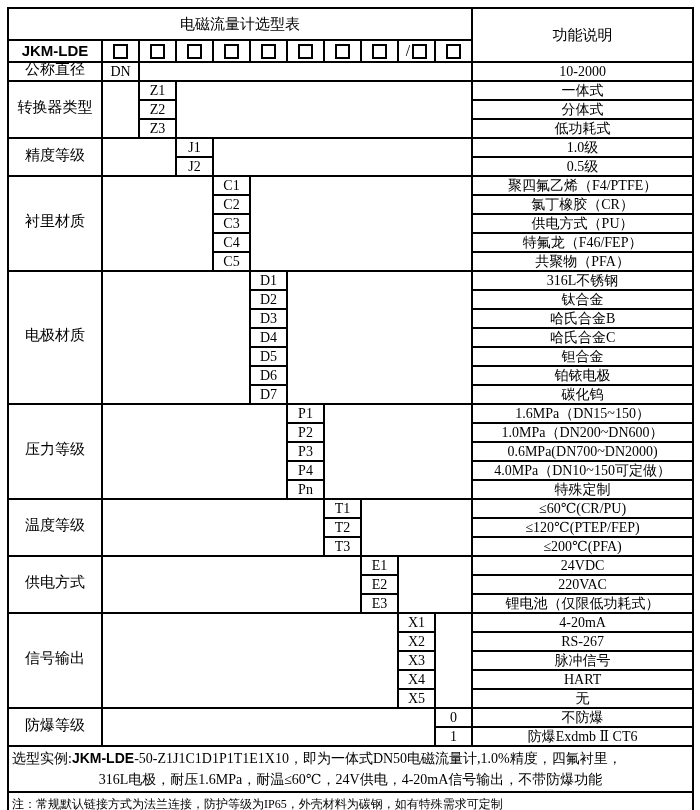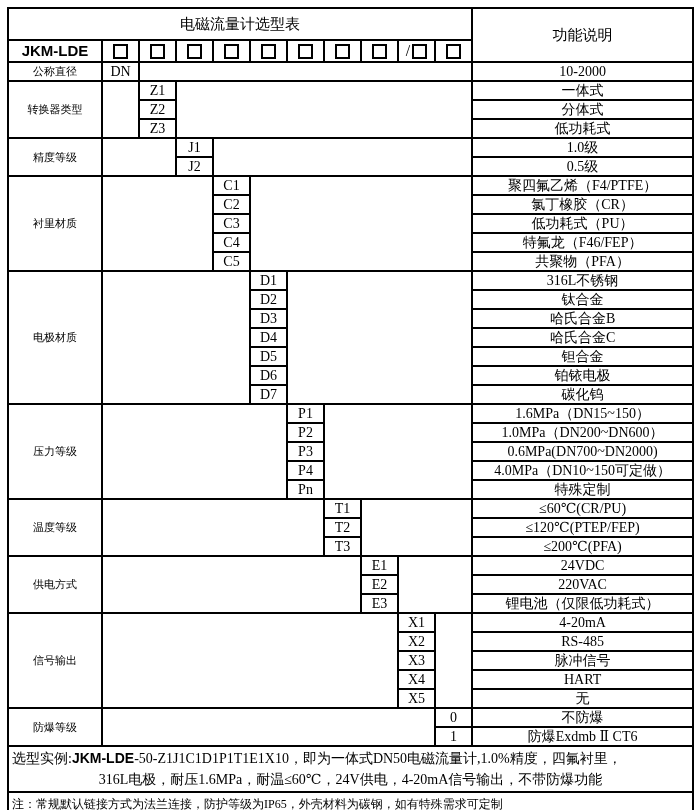--- a/index.html
+++ b/index.html
@@ -18,21 +18,21 @@
     font-size:14px;line-height:1.1;overflow:hidden;white-space:nowrap;
   }
   tr.r{height:19px;}
   tr.r-title{height:32px;}
   tr.r-model{height:22px;}
   tr.r-example{height:34px;}
   tr.r-note{height:26px;}
   td.title{font-size:15px;}
   td.fn{font-size:15px;margin-left:36px;}
   td.model{font-family:"Liberation Sans","DejaVu Sans",sans-serif;font-weight:bold;font-size:15px;}
-  td.lbl{font-size:11px;}
+  td.lbl{font-size:15px;font-family:Liberation Mono, monospace;}
   td.code{font-size:14px;border-radius:6px;}
   td.desc{font-size:14px;margin-left:16px;}
   span.checkbox{
     display:inline-block;width:11px;height:11px;border:2px solid #000;
     vertical-align:middle;background:#fff;
   }
   span.slash{font-size:16px;margin-right:2px;vertical-align:middle;}
   td.exampletd{text-align:left;vertical-align:middle;font-size:14px;white-space:normal;padding:1px 3px;}
   .ex-line1{text-align:left;line-height:21px;}
   .ex-line2{text-align:center;line-height:21px;}
@@ -119,21 +119,21 @@
     <td class="code">C1</td>
     <td colspan="6" rowspan="5"></td>
     <td class="desc">聚四氟乙烯（F4/PTFE）</td>
   </tr>
   <tr class="r">
     <td class="code">C2</td>
     <td class="desc">氯丁橡胶（CR）</td>
   </tr>
   <tr class="r">
     <td class="code">C3</td>
-    <td class="desc">低功耗式（PU）</td>
+    <td class="desc">供电方式（PU）</td>
   </tr>
   <tr class="r">
     <td class="code">C4</td>
     <td class="desc">特氟龙（F46/FEP）</td>
   </tr>
   <tr class="r">
     <td class="code">C5</td>
     <td class="desc">共聚物（PFA）</td>
   </tr>
 
@@ -227,21 +227,21 @@
 
   <tr class="r">
     <td class="lbl" rowspan="5">信号输出</td>
     <td colspan="8" rowspan="5"></td>
     <td class="code">X1</td>
     <td rowspan="5"></td>
     <td class="desc">4-20mA</td>
   </tr>
   <tr class="r">
     <td class="code">X2</td>
-    <td class="desc">RS-485</td>
+    <td class="desc">RS-267</td>
   </tr>
   <tr class="r">
     <td class="code">X3</td>
     <td class="desc">脉冲信号</td>
   </tr>
   <tr class="r">
     <td class="code">X4</td>
     <td class="desc">HART</td>
   </tr>
   <tr class="r">

